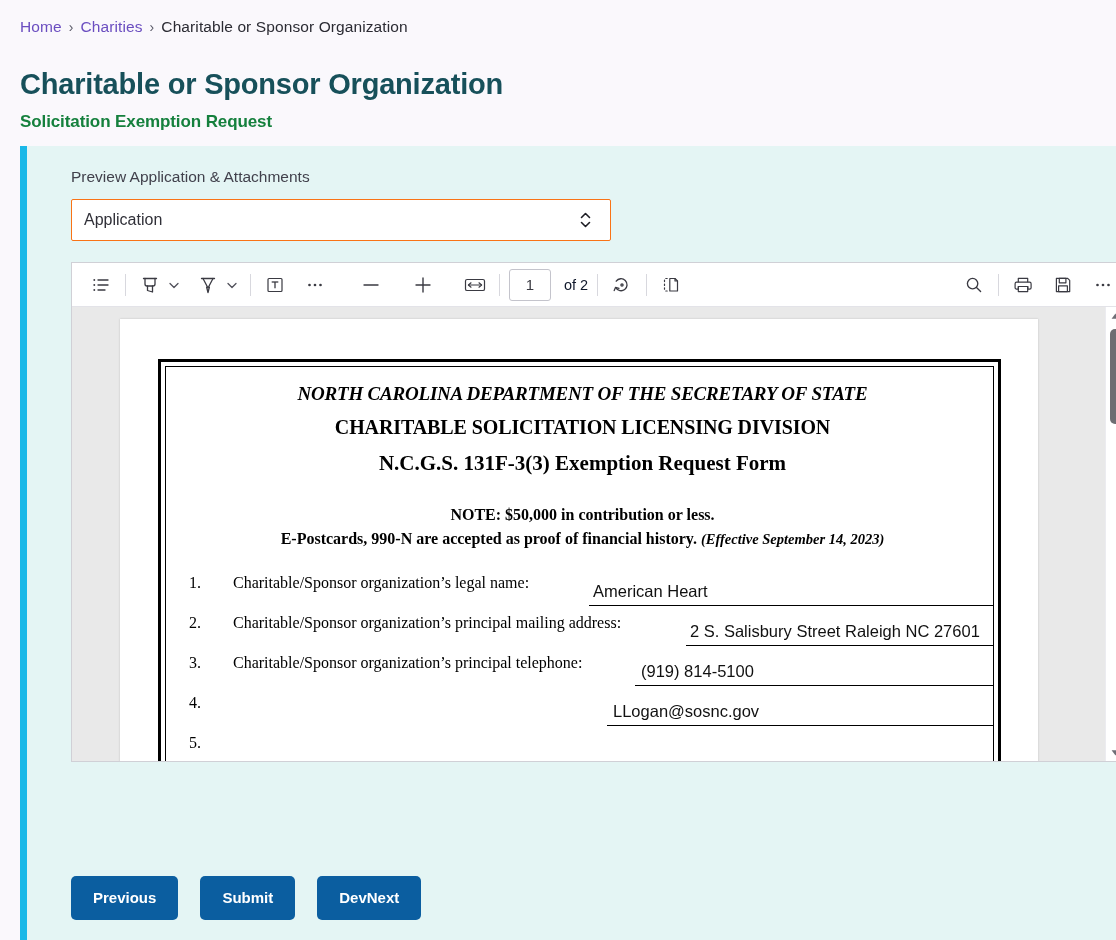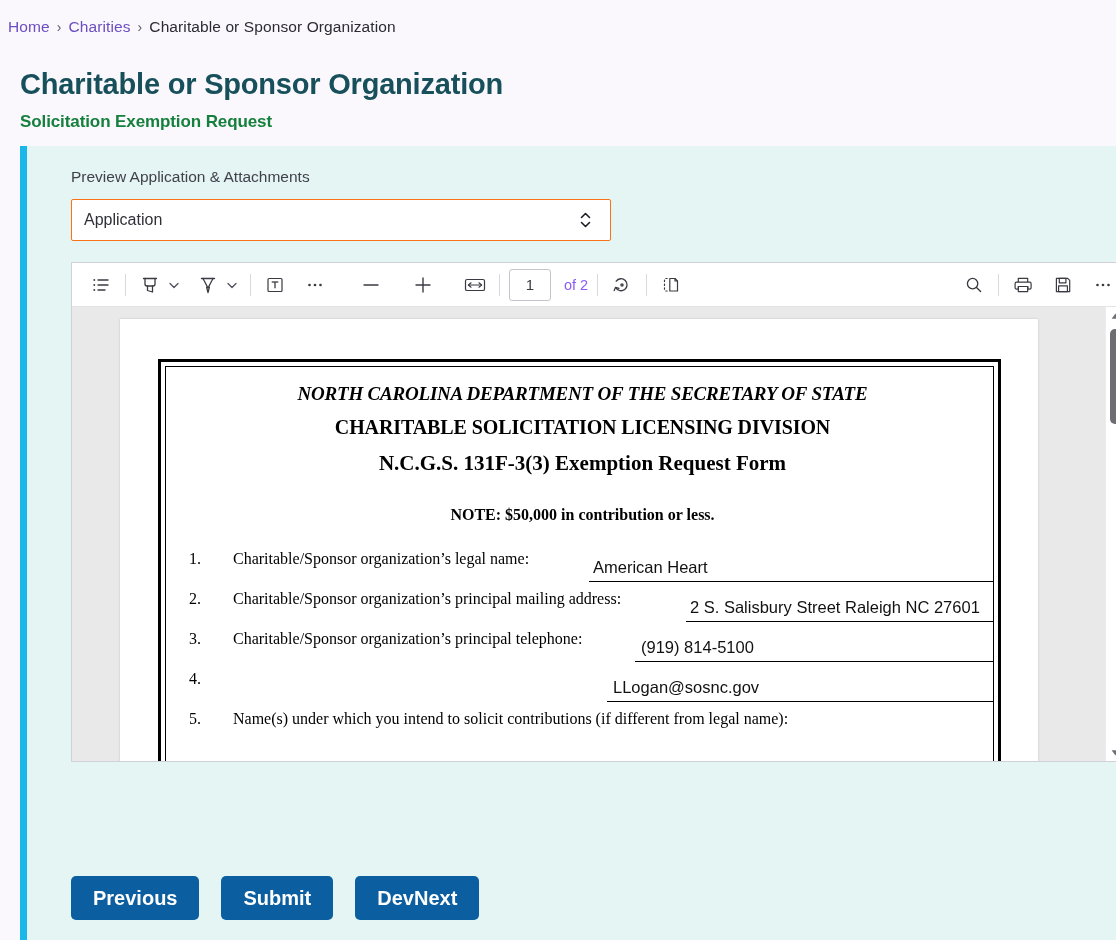--- a/index.html
+++ b/index.html
@@ -14,21 +14,21 @@
   .page {
     position: relative;
     width: 1116px;
     height: 940px;
     background: #faf8fc;
   }
 
   
   .breadcrumb {
     position: absolute;
-    top: 18px; left: 8px;
+    top: 18px; left: 20px;
     font-size: 15.5px;
     color: #3b3b47;
     letter-spacing: 0.1px;
     white-space: nowrap;
   }
   .breadcrumb a {
     color: #6b4ec0;
     text-decoration: none;
   }
   .breadcrumb .sep {
@@ -158,21 +158,21 @@
     border-radius: 3px;
     background: #fff;
     text-align: center;
     font-size: 15px;
     color: #3a3a42;
     line-height: 30px;
     flex: none;
   }
   .page-of {
     font-size: 14.5px;
-    color: #8b5cf6;
+    color: #0f172a;
     margin-left: 13px;
     flex: none;
     white-space: nowrap;
   }
 
   
   .pdf-surface {
     position: absolute;
     left: 0; top: 44px;
     right: 18px;
@@ -304,21 +304,21 @@
   .btn-row {
     position: absolute;
     left: 44px;
     top: 730px;
     display: flex;
     gap: 22px;
   }
   .btn {
     background: #0b5ea0;
     color: #ffffff;
-    font-size: 20px;
+    font-size: 15px;
     font-weight: bold;
     border: none;
     border-radius: 5px;
     padding: 0 22px;
     height: 44px;
     line-height: 44px;
     font-family: "Liberation Sans", sans-serif;
     white-space: nowrap;
   }
 </style>
@@ -510,20 +510,21 @@
       <div class="pdf-surface">
         <div class="pdf-page">
           <div class="pdf-border-outer">
             <div class="pdf-border-inner"></div>
 
             <div class="pdf-doc-text">
               <div class="doc-h1">NORTH CAROLINA DEPARTMENT OF THE SECRETARY OF STATE</div>
               <div class="doc-h2">CHARITABLE SOLICITATION LICENSING DIVISION</div>
               <div class="doc-h3">N.C.G.S. 131F-3(3) Exemption Request Form</div>
               <div class="doc-note">NOTE:  $50,000 in contribution or less.</div>
+              <div class="doc-note2"><span>E-Postcards, 990-N are accepted as proof of financial history. </span><i>(Effective September 14, 2023)</i></div>
 
               <div class="doc-items">
 
                 <div class="doc-item">
                   <span class="num">1.</span>
                   <span class="lbl">Charitable/Sponsor organization’s legal name:</span>
                   <span class="filled" style="left:432px;">American Heart</span>
                   <span class="rule" style="left:428px;"></span>
                 </div>
 
@@ -542,21 +543,20 @@
                 </div>
 
                 <div class="doc-item">
                   <span class="num">4.</span>
                   <span class="filled" style="left:452px;">LLogan@sosnc.gov</span>
                   <span class="rule" style="left:446px;"></span>
                 </div>
 
                 <div class="doc-item">
                   <span class="num">5.</span>
-                  <span class="lbl">Name(s) under which you intend to solicit contributions (if different from legal name):</span>
                 </div>
 
               </div>
             </div>
           </div>
         </div>
       </div>
 
       <div class="vscroll">
         <div class="arrow up">

